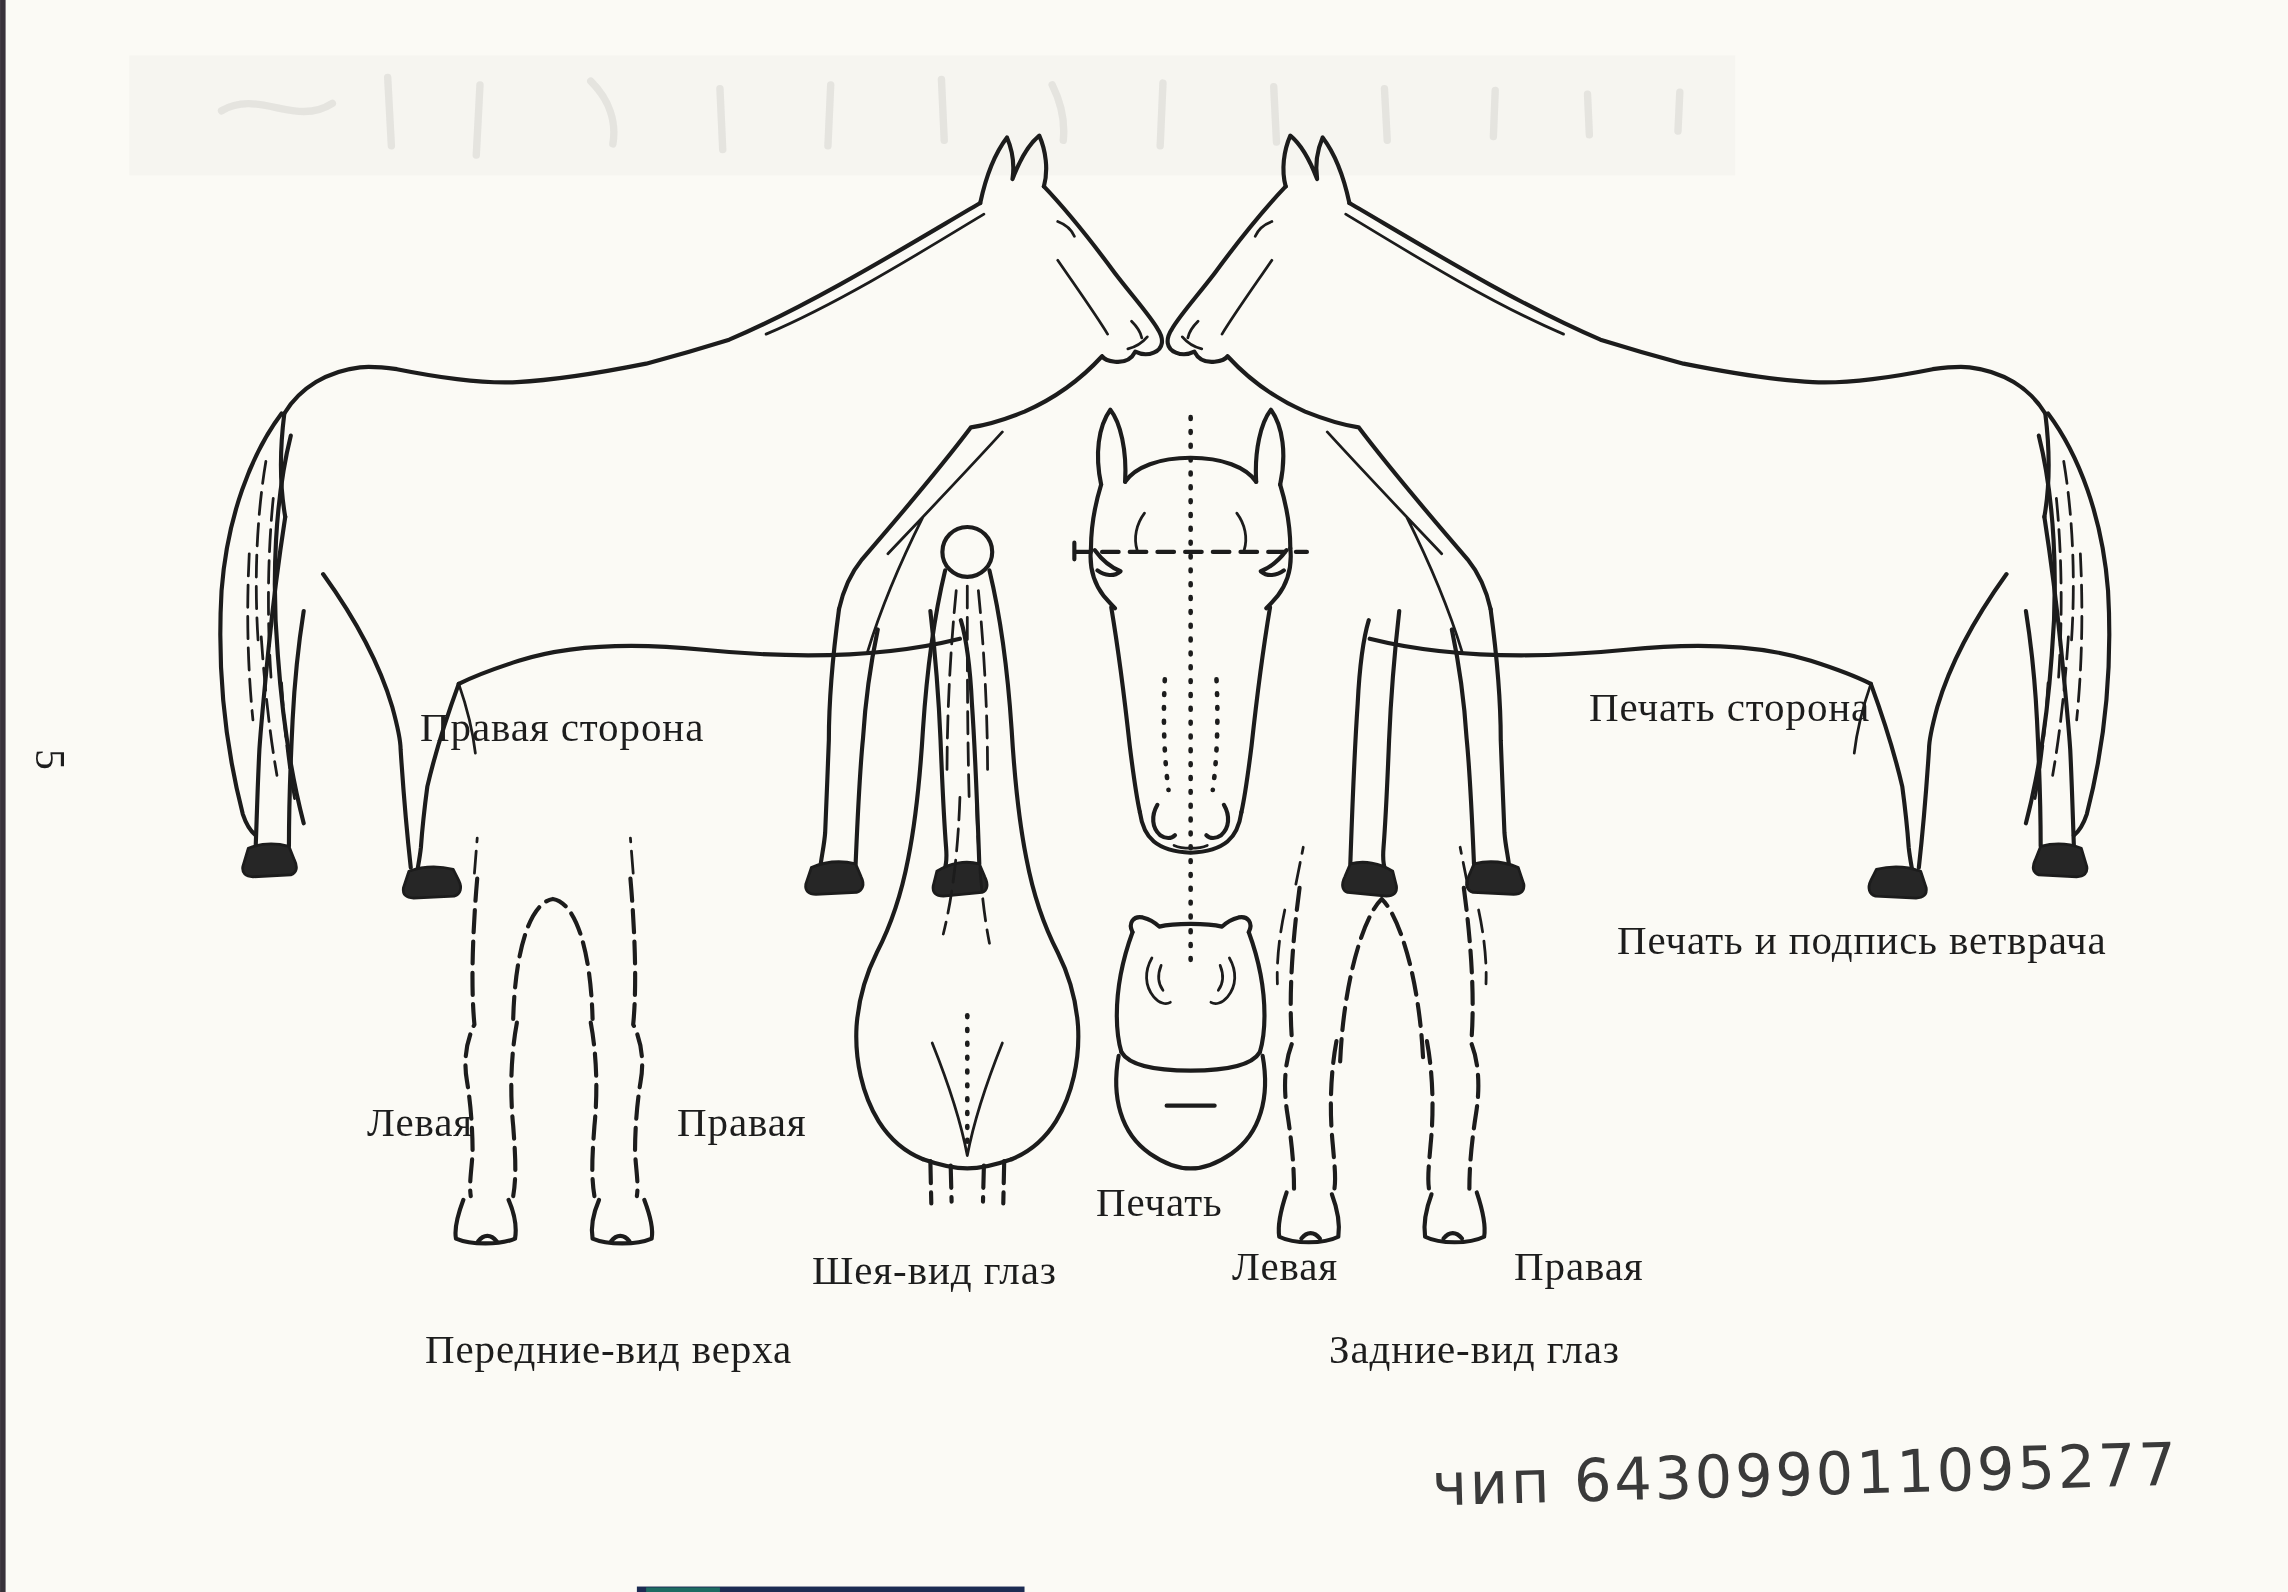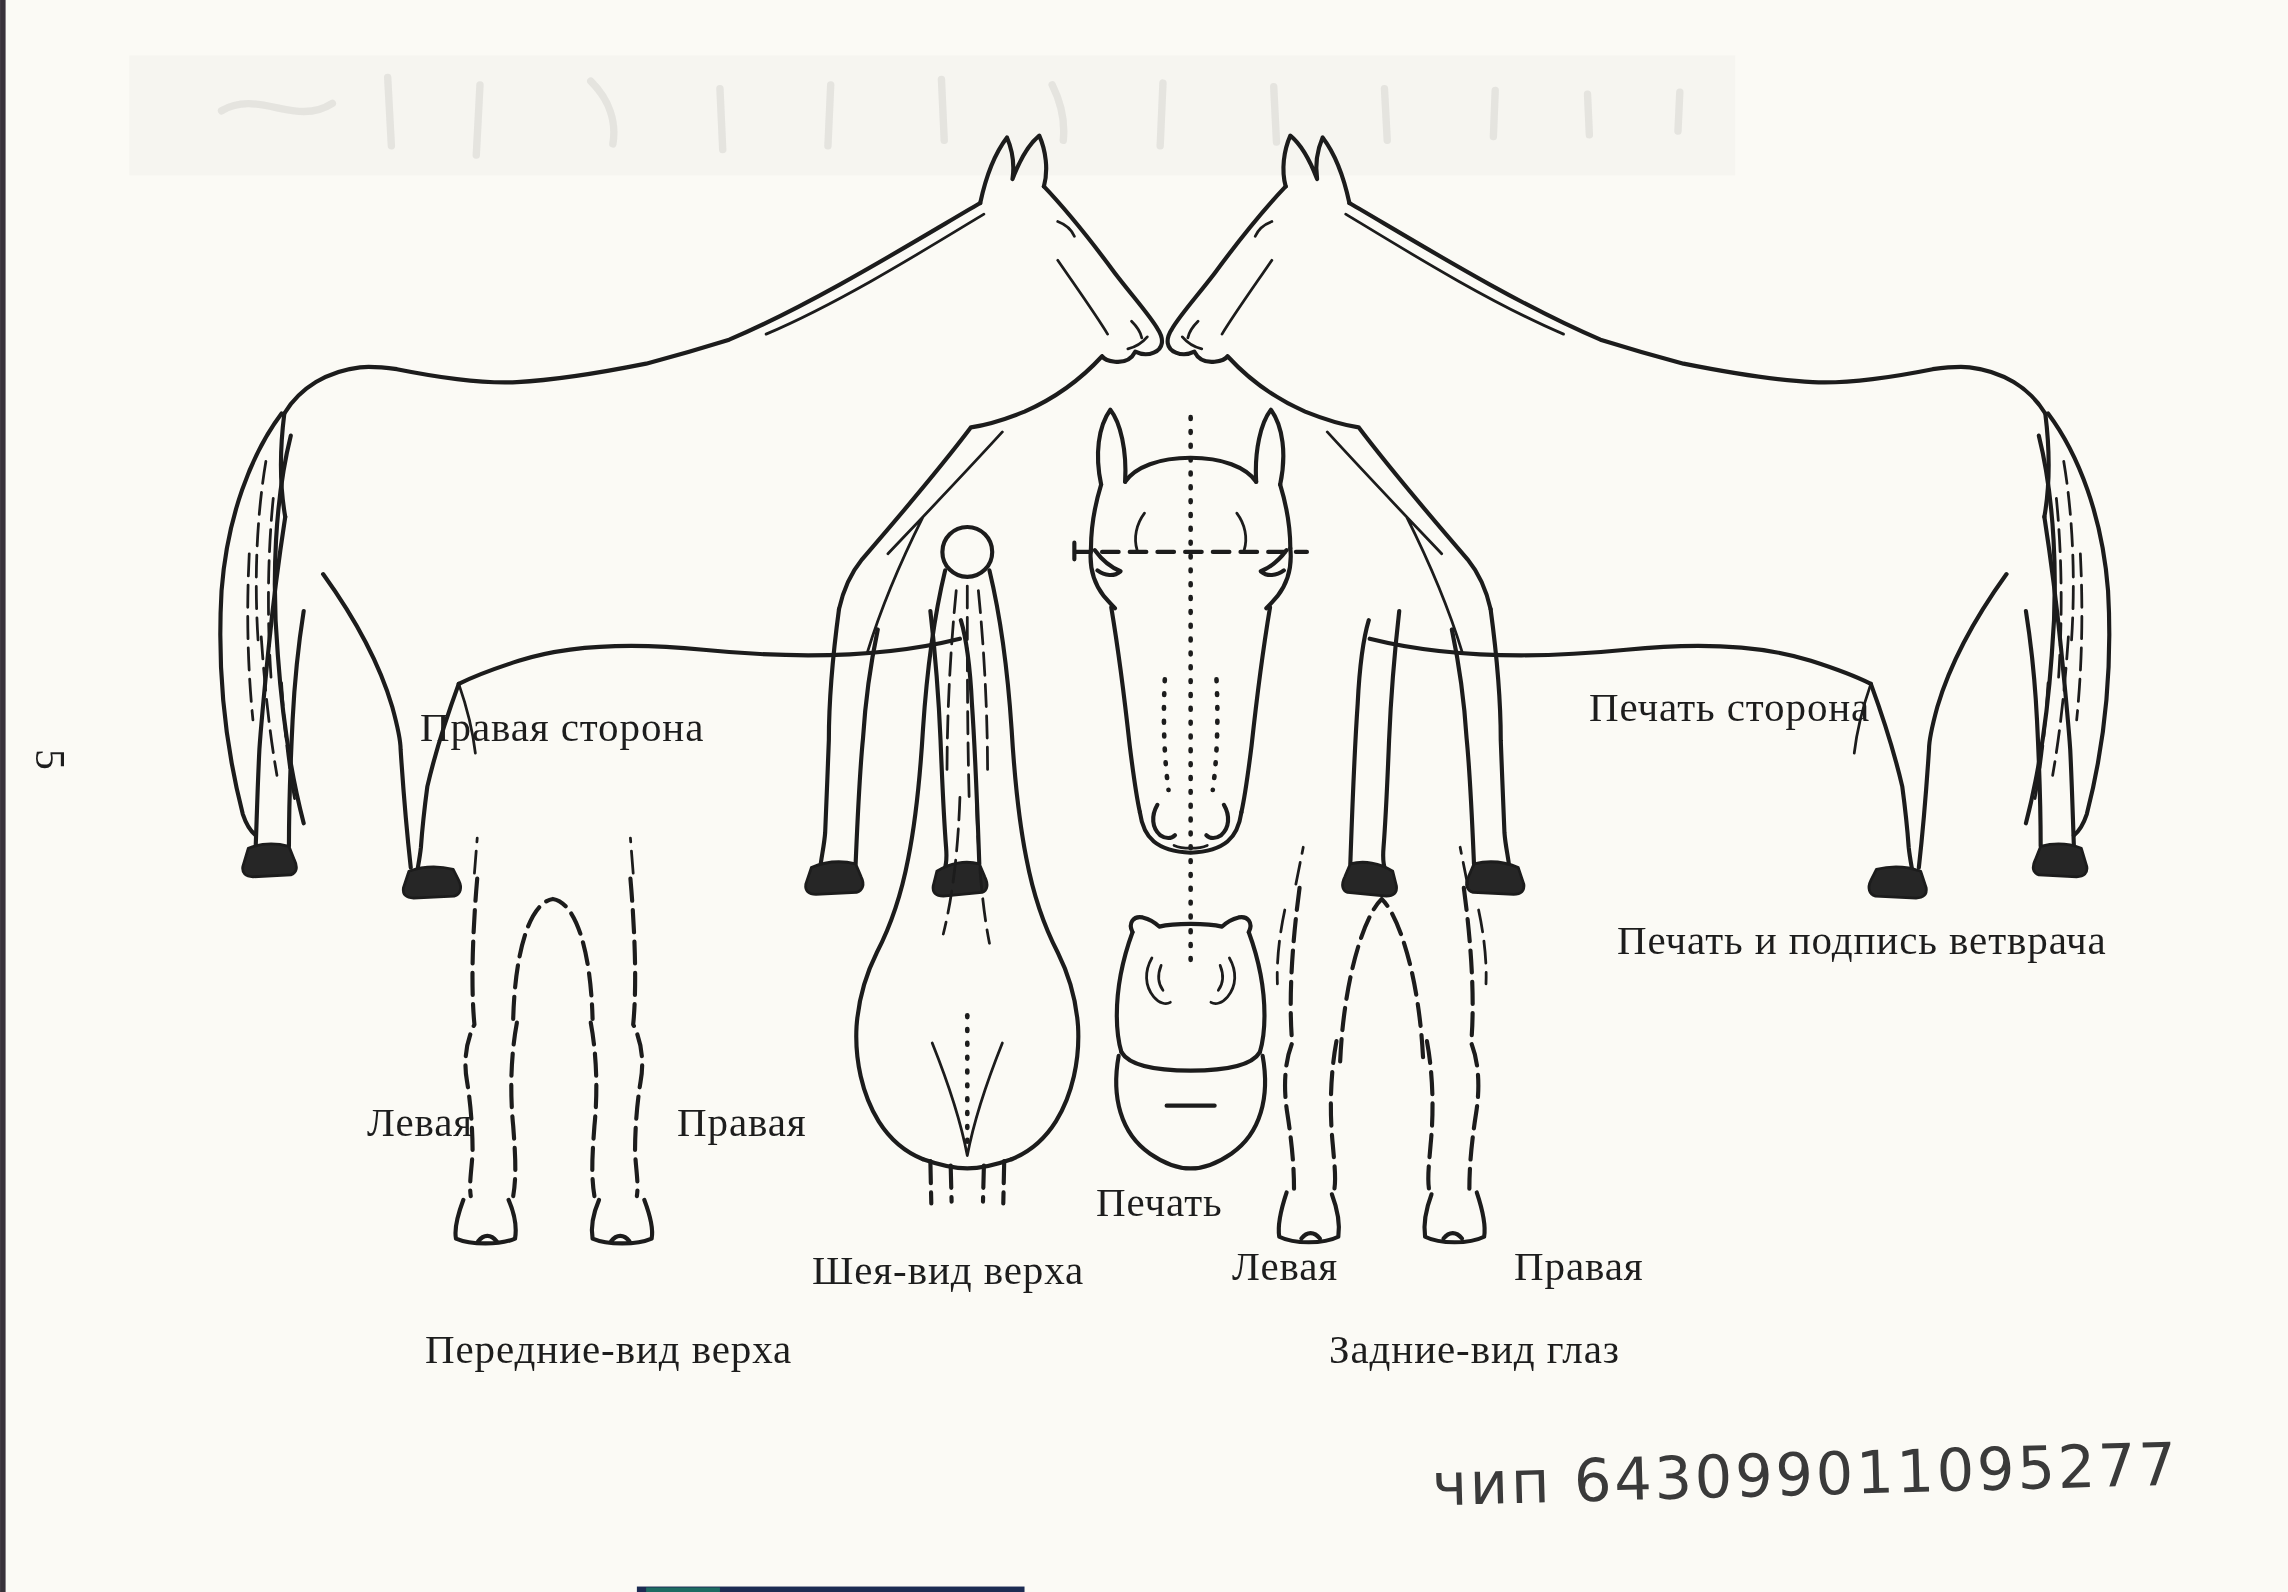--- a/index.html
+++ b/index.html
@@ -151,21 +151,21 @@
 
 
   <div class="label" style="left:1617px;top:916px;">Печать и подпись ветврача</div>
 
   <div class="label" style="left:367px;top:1098px;">Левая</div>
 
   <div class="label" style="left:677px;top:1098px;">Правая</div>
 
   <div class="label" style="left:1096px;top:1178px;">Печать</div>
 
-  <div class="label" style="left:812px;top:1246px;">Шея-вид верха</div>
+  <div class="label" style="left:812px;top:1246px;">Шея-вид глаз</div>
 
   <div class="label" style="left:1232px;top:1242px;">Левая</div>
 
   <div class="label" style="left:1514px;top:1242px;">Правая</div>
 
   <div class="label" style="left:425px;top:1325px;">Передние-вид верха</div>
 
   <div class="label" style="left:1329px;top:1325px;">Задние-вид глаз</div>
 
   <div class="label hand" style="left:1432px;top:1440px;">чип 643099011095277</div>

